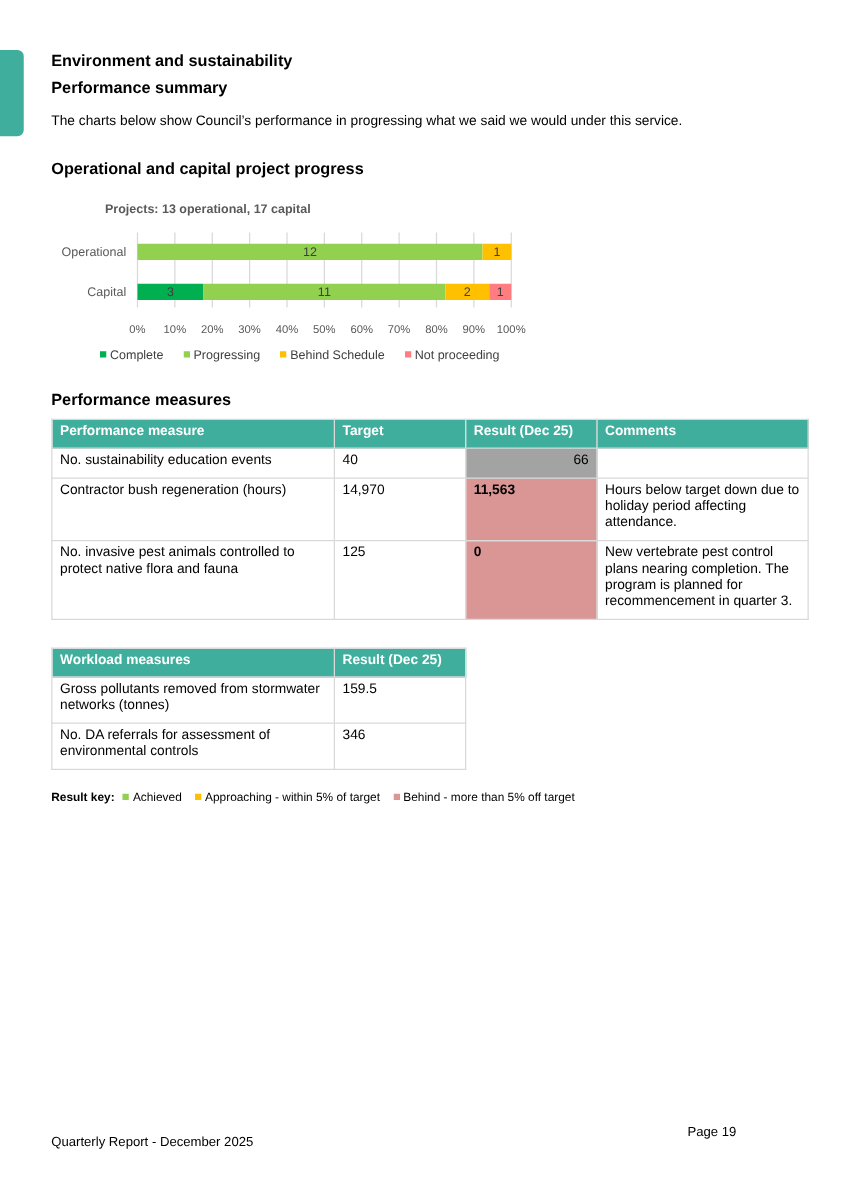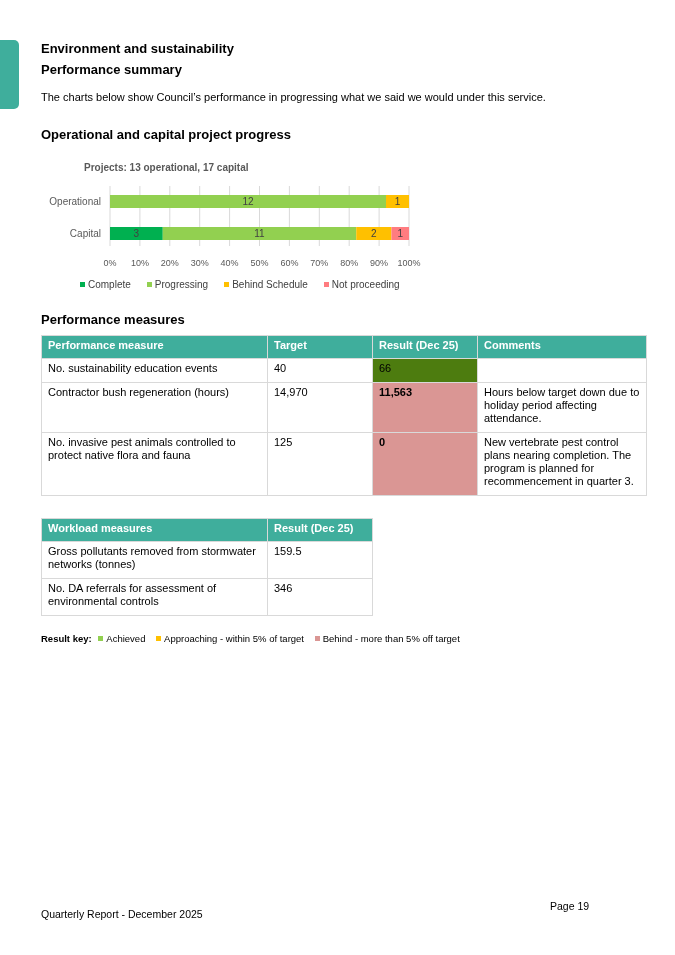--- a/index.html
+++ b/index.html
@@ -14,21 +14,21 @@
   svg.chart { position:absolute; left:0; top:180px; }
   .chart text { font-family:"Liberation Sans", sans-serif; }
   .legend { position:absolute; left:80px; top:279px; font-size:10px; color:#404040; display:flex; gap:16px; }
   .legend .sw { display:inline-block; width:5px; height:5px; margin-right:3px; vertical-align:1px; }
   .h4 { position:absolute; left:41px; top:312px; font-size:13px; font-weight:bold; }
   table { border-collapse:collapse; font-size:11px; position:absolute; }
   td, th { border:1px solid #d9d9d9; vertical-align:top; text-align:left; padding:3px 6px 3px 6px; line-height:13px;margin-top:16px; }
   th { background:#3fae9c; color:#fff; font-weight:bold; border-color:#d9d9d9; height:16px; }
   .perf { left:41px; top:335px; }
   .work { left:41px; top:518px; }
-  .green { background:#4d7c0f; }
+  .green { background:#a3a3a3;text-align:right; }
   .red { background:#da9694;font-weight:bold; }
   .key { position:absolute; left:41px; top:633px; font-size:9.5px; }
   .key b { font-weight:bold; }
   .key .sw { display:inline-block; width:5px; height:5px; margin:0 3px 0 4px; vertical-align:1px; }
   .footer-left { position:absolute; left:41px; top:908px; font-size:10.5px; }
   .footer-right { position:absolute; left:550px; top:900px; font-size:10.5px; }
 </style>
 </head>
 <body>
 

